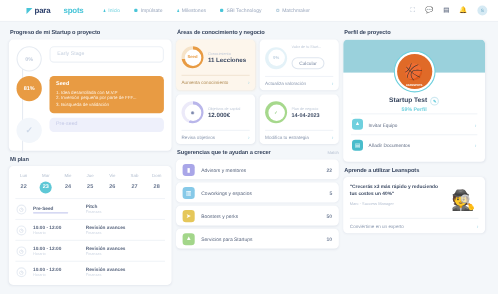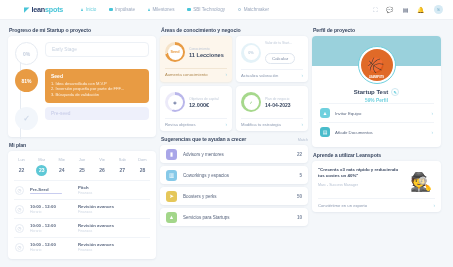--- a/index.html
+++ b/index.html
@@ -14,21 +14,21 @@
     height: 20px; background: #ffffff;
     display: flex; align-items: center;
     padding: 0 10px;
     border-bottom: 1px solid #eef1f5;
     position: relative;
   }
   .logo { display: flex; align-items: center; gap: 2px; margin-left: 14px; }
   .logo-mark { font-size: 7px; color: #49c5d8; }
   .logo-text { font-size: 7.2px; font-weight: bold; letter-spacing: -0.2px; }
   .logo-text .a { color: #2b3f6b; }
-  .logo-text .b { color: #49c5d8; }
+  .logo-text .b { color: #49c5d8; margin-left: 12px; }
 
   .navitems { display: flex; align-items: center; gap: 13px; margin-left: 18px; }
   .nav { display: flex; align-items: center; gap: 2.5px; font-size: 4.6px; color: #9aa7bd; white-space: nowrap; }
   .nav.active { color: #6fd0de; }
   .dot { width: 3.2px; height: 3.2px; border-radius: 1px; background: #49c5d8; display: inline-block; }
   .dot.hollow { background: #fff; border: 0.6px solid #bcd2e0; }
   .dot.tri { background: transparent; width: 0; height: 0;
     border-left: 1.6px solid transparent; border-right: 1.6px solid transparent;
     border-bottom: 3px solid #49c5d8; border-radius: 0; }
 
@@ -201,21 +201,21 @@
     font-size: 4.2px; color: #8b99b0;
   }
 </style>
 </head>
 <body>
 
 <div class="topbar">
   <div class="logo">
     <span class="logo-mark">◤</span>
     <span class="logo-text">
-      <span class="a">lean</span><span class="b">spots</span>
+      <span class="a">para</span><span class="b">spots</span>
     </span>
   </div>
 
   <div class="navitems">
     <div class="nav active">
       <span class="dot tri"></span>
       <span>Inicio</span>
     </div>
     <div class="nav">
       <span class="dot"></span>

